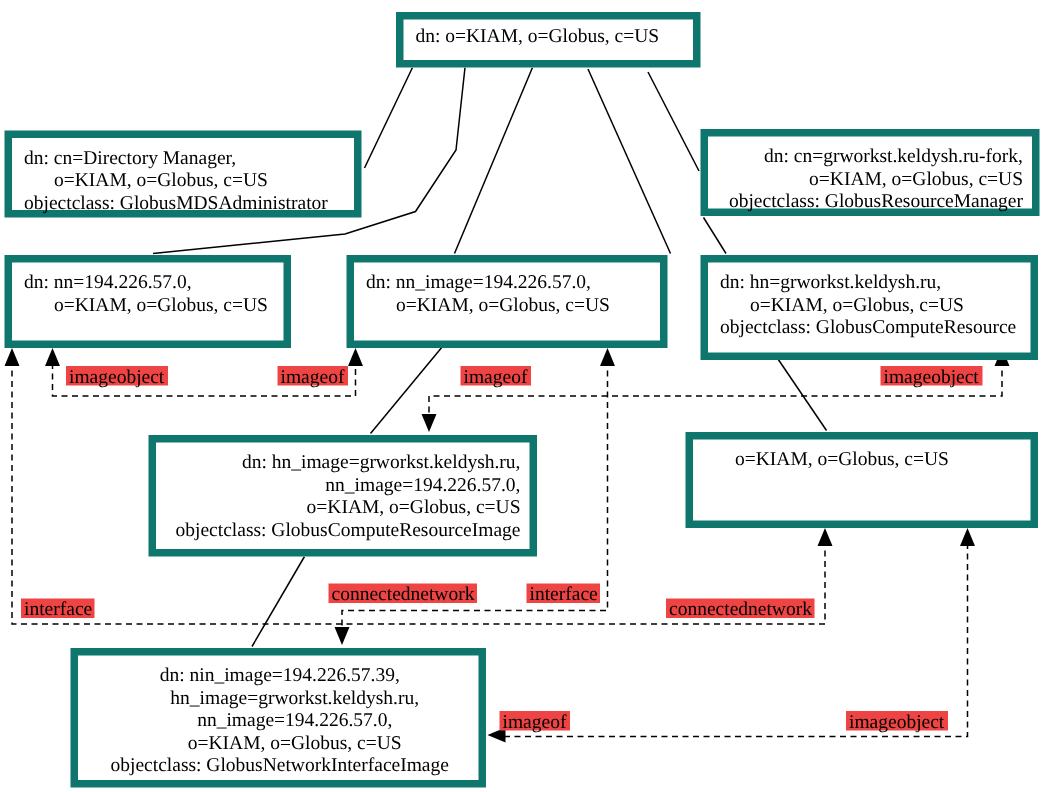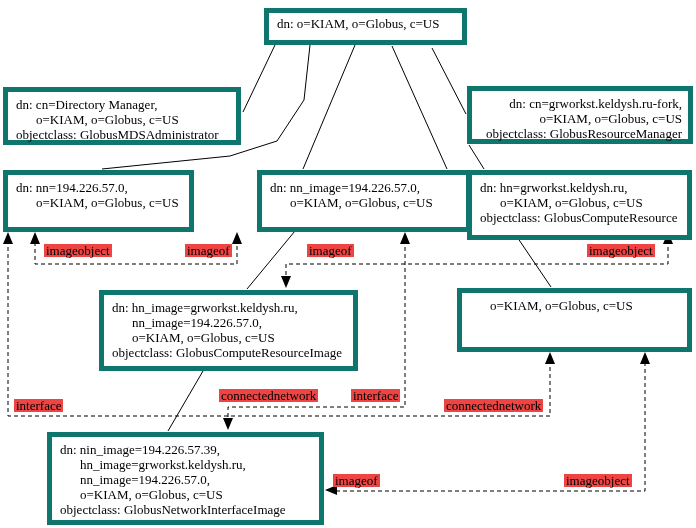--- a/index.html
+++ b/index.html
@@ -74,43 +74,43 @@
     <div>dn: cn=grworkst.keldysh.ru-fork,</div>
     <div class="cont">o=KIAM, o=Globus, c=US</div>
     <div>objectclass: GlobusResourceManager</div>
   </div>
 
   <div class="node" style="left:3px;top:170px;width:191px;height:62px;">
     <div>dn: nn=194.226.57.0,</div>
     <div class="cont">o=KIAM, o=Globus, c=US</div>
   </div>
 
-  <div class="node" style="left:231px;top:170px;width:214px;height:62px;margin-left:26px;">
+  <div class="node" style="left:231px;top:170px;width:214px;height:62px;">
     <div>dn: nn_image=194.226.57.0,</div>
     <div class="cont">o=KIAM, o=Globus, c=US</div>
   </div>
 
   <div class="node" style="left:467px;top:170px;width:225px;height:70px;">
     <div>dn: hn=grworkst.keldysh.ru,</div>
     <div class="cont">o=KIAM, o=Globus, c=US</div>
     <div>objectclass: GlobusComputeResource</div>
   </div>
 
-  <div class="node" style="left:99px;top:290px;width:259px;height:81px;">
+  <div class="node" style="left:99px;top:290px;width:259px;height:81px;text-align:right;">
     <div>dn: hn_image=grworkst.keldysh.ru,</div>
     <div class="cont">nn_image=194.226.57.0,</div>
     <div class="cont">o=KIAM, o=Globus, c=US</div>
     <div>objectclass: GlobusComputeResourceImage</div>
   </div>
 
   <div class="node" style="left:457px;top:288px;width:235px;height:64px;">
     <div class="cont">o=KIAM, o=Globus, c=US</div>
   </div>
 
-  <div class="node" style="left:47px;top:432px;width:277px;height:93px;">
+  <div class="node" style="left:47px;top:432px;width:277px;height:93px;text-align:center;">
     <div>dn: nin_image=194.226.57.39,</div>
     <div class="cont">hn_image=grworkst.keldysh.ru,</div>
     <div class="cont">nn_image=194.226.57.0,</div>
     <div class="cont">o=KIAM, o=Globus, c=US</div>
     <div>objectclass: GlobusNetworkInterfaceImage</div>
   </div>
 
   <div class="edge-label" style="left:44px;top:244px;">imageobject</div>
   <div class="edge-label" style="left:185px;top:244px;">imageof</div>
   <div class="edge-label" style="left:307px;top:244px;">imageof</div>

